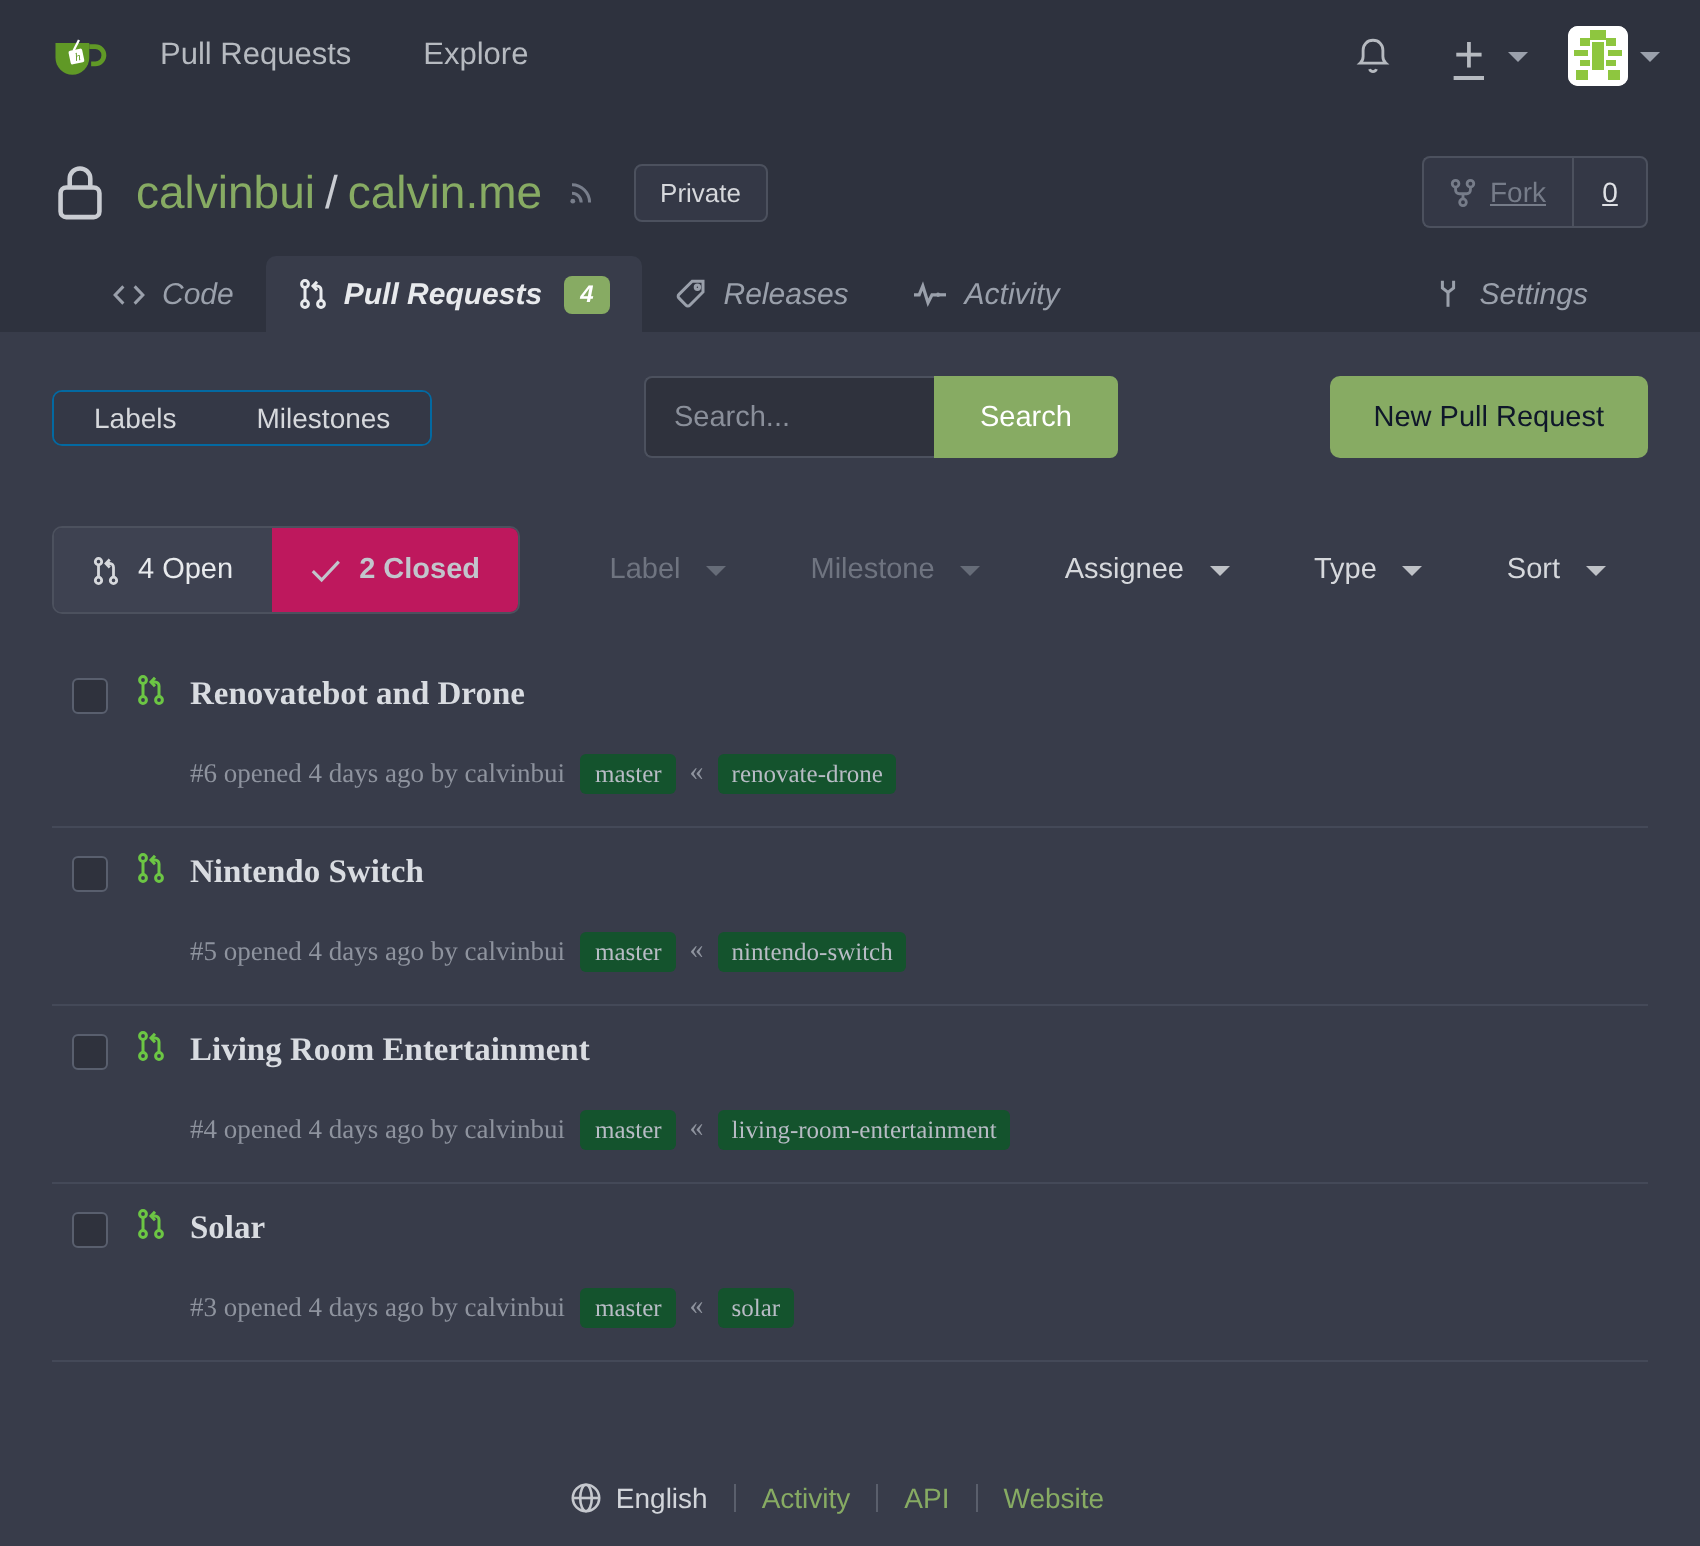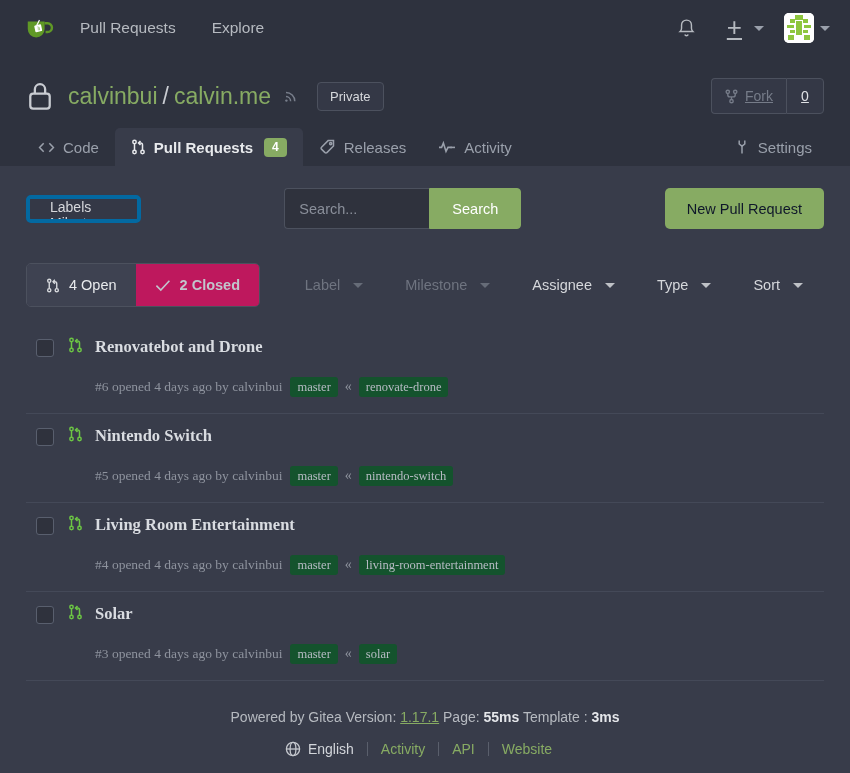--- a/index.html
+++ b/index.html
@@ -62,38 +62,38 @@
     display: flex; align-items: center; gap: 7px;
     padding: 0 13px; height: 36px; font-size: 14px; color: #dfe1e5;
   }
   .btn-seg.left { border-radius: 4px 0 0 4px; border-right: none; }
   .btn-seg.count { border-radius: 0 4px 4px 0; min-width: 38px; justify-content: center; color: #dfe1e5; }
   .btn-seg.dim { color: #767c89; }
 
   
   .tabs {
     background: #2e323e; display: flex; align-items: flex-end;
-    padding: 0 22px; height: 44px; flex: 0 0 44px; position: relative;
+    padding: 0 40px; height: 44px; flex: 0 0 44px; position: relative; font-style: italic;
   }
   .tab {
     display: flex; align-items: center; gap: 8px;
     padding: 0 16px; height: 38px; color: #9aa0ab; font-size: 15px;
     text-decoration: none; border-radius: 5px 5px 0 0;
   }
   .tab.active { background: #383c4a; color: #e8eaed; font-weight: bold; }
   .tab .badge {
     background: #87ab63; color: #ffffff; font-size: 12px; font-weight: bold;
     border-radius: 4px; padding: 2px 8px; line-height: 15px; margin-left: 3px;
   }
   .tab-right { margin-left: auto; }
 
   
   .content { flex: 1 1 auto; padding: 22px 26px 0 26px; }
   .toolbar { display: flex; align-items: center; height: 41px; }
-  .labels-group { display: flex; border: 4px solid #0369a1; border-radius: 5px; overflow: hidden; height: 28px; flex-direction: column; }
+  .labels-group { display: flex; border: 1px solid #0369a1; border-radius: 5px; overflow: hidden; height: 28px; }
   .labels-group a {
     display: flex; align-items: center; padding: 0 20px; font-size: 14px;
     color: #d6d8dc; text-decoration: none; background: #343846;
   }
   .search-wrap { margin-left: auto; display: flex; align-items: stretch; height: 41px; }
   .search-input {
     width: 145px; background: #2f323d; border: 1px solid #4c515e; border-right: none;
     border-radius: 4px 0 0 4px; color: #d6d8dc; font-size: 14.5px;
     padding: 0 14px; font-family: "Liberation Sans", sans-serif; outline: none;
   }
@@ -477,28 +477,20 @@
             <span class="branch-arrow">«</span>
             <span class="branch-pill">solar</span>
           </div>
         </div>
       </div>
 
     </div>
   </div>
 
   <div class="footer">
-    <div class="footer-line1">
-      <span>Powered by Gitea Version:</span>
-      <a class="ver" href="#">1.17.1</a>
-      <span>Page:</span>
-      <b>55ms</b>
-      <span>Template :</span>
-      <b>3ms</b>
-    </div>
     <div class="footer-line2">
       <span class="globe">
         <svg width="16" height="16" viewBox="0 0 16 16" fill="none" stroke="#c5c8ce" stroke-width="1.3">
           <circle cx="8" cy="8" r="6.6"></circle>
           <ellipse cx="8" cy="8" rx="2.9" ry="6.6"></ellipse>
           <path d="M1.6 8 h12.8"></path>
         </svg>
       </span>
       <a class="lang" href="#" style="color:#d2d5da;text-decoration:none;padding:0;">English</a>
       <span class="footer-divider"></span>

